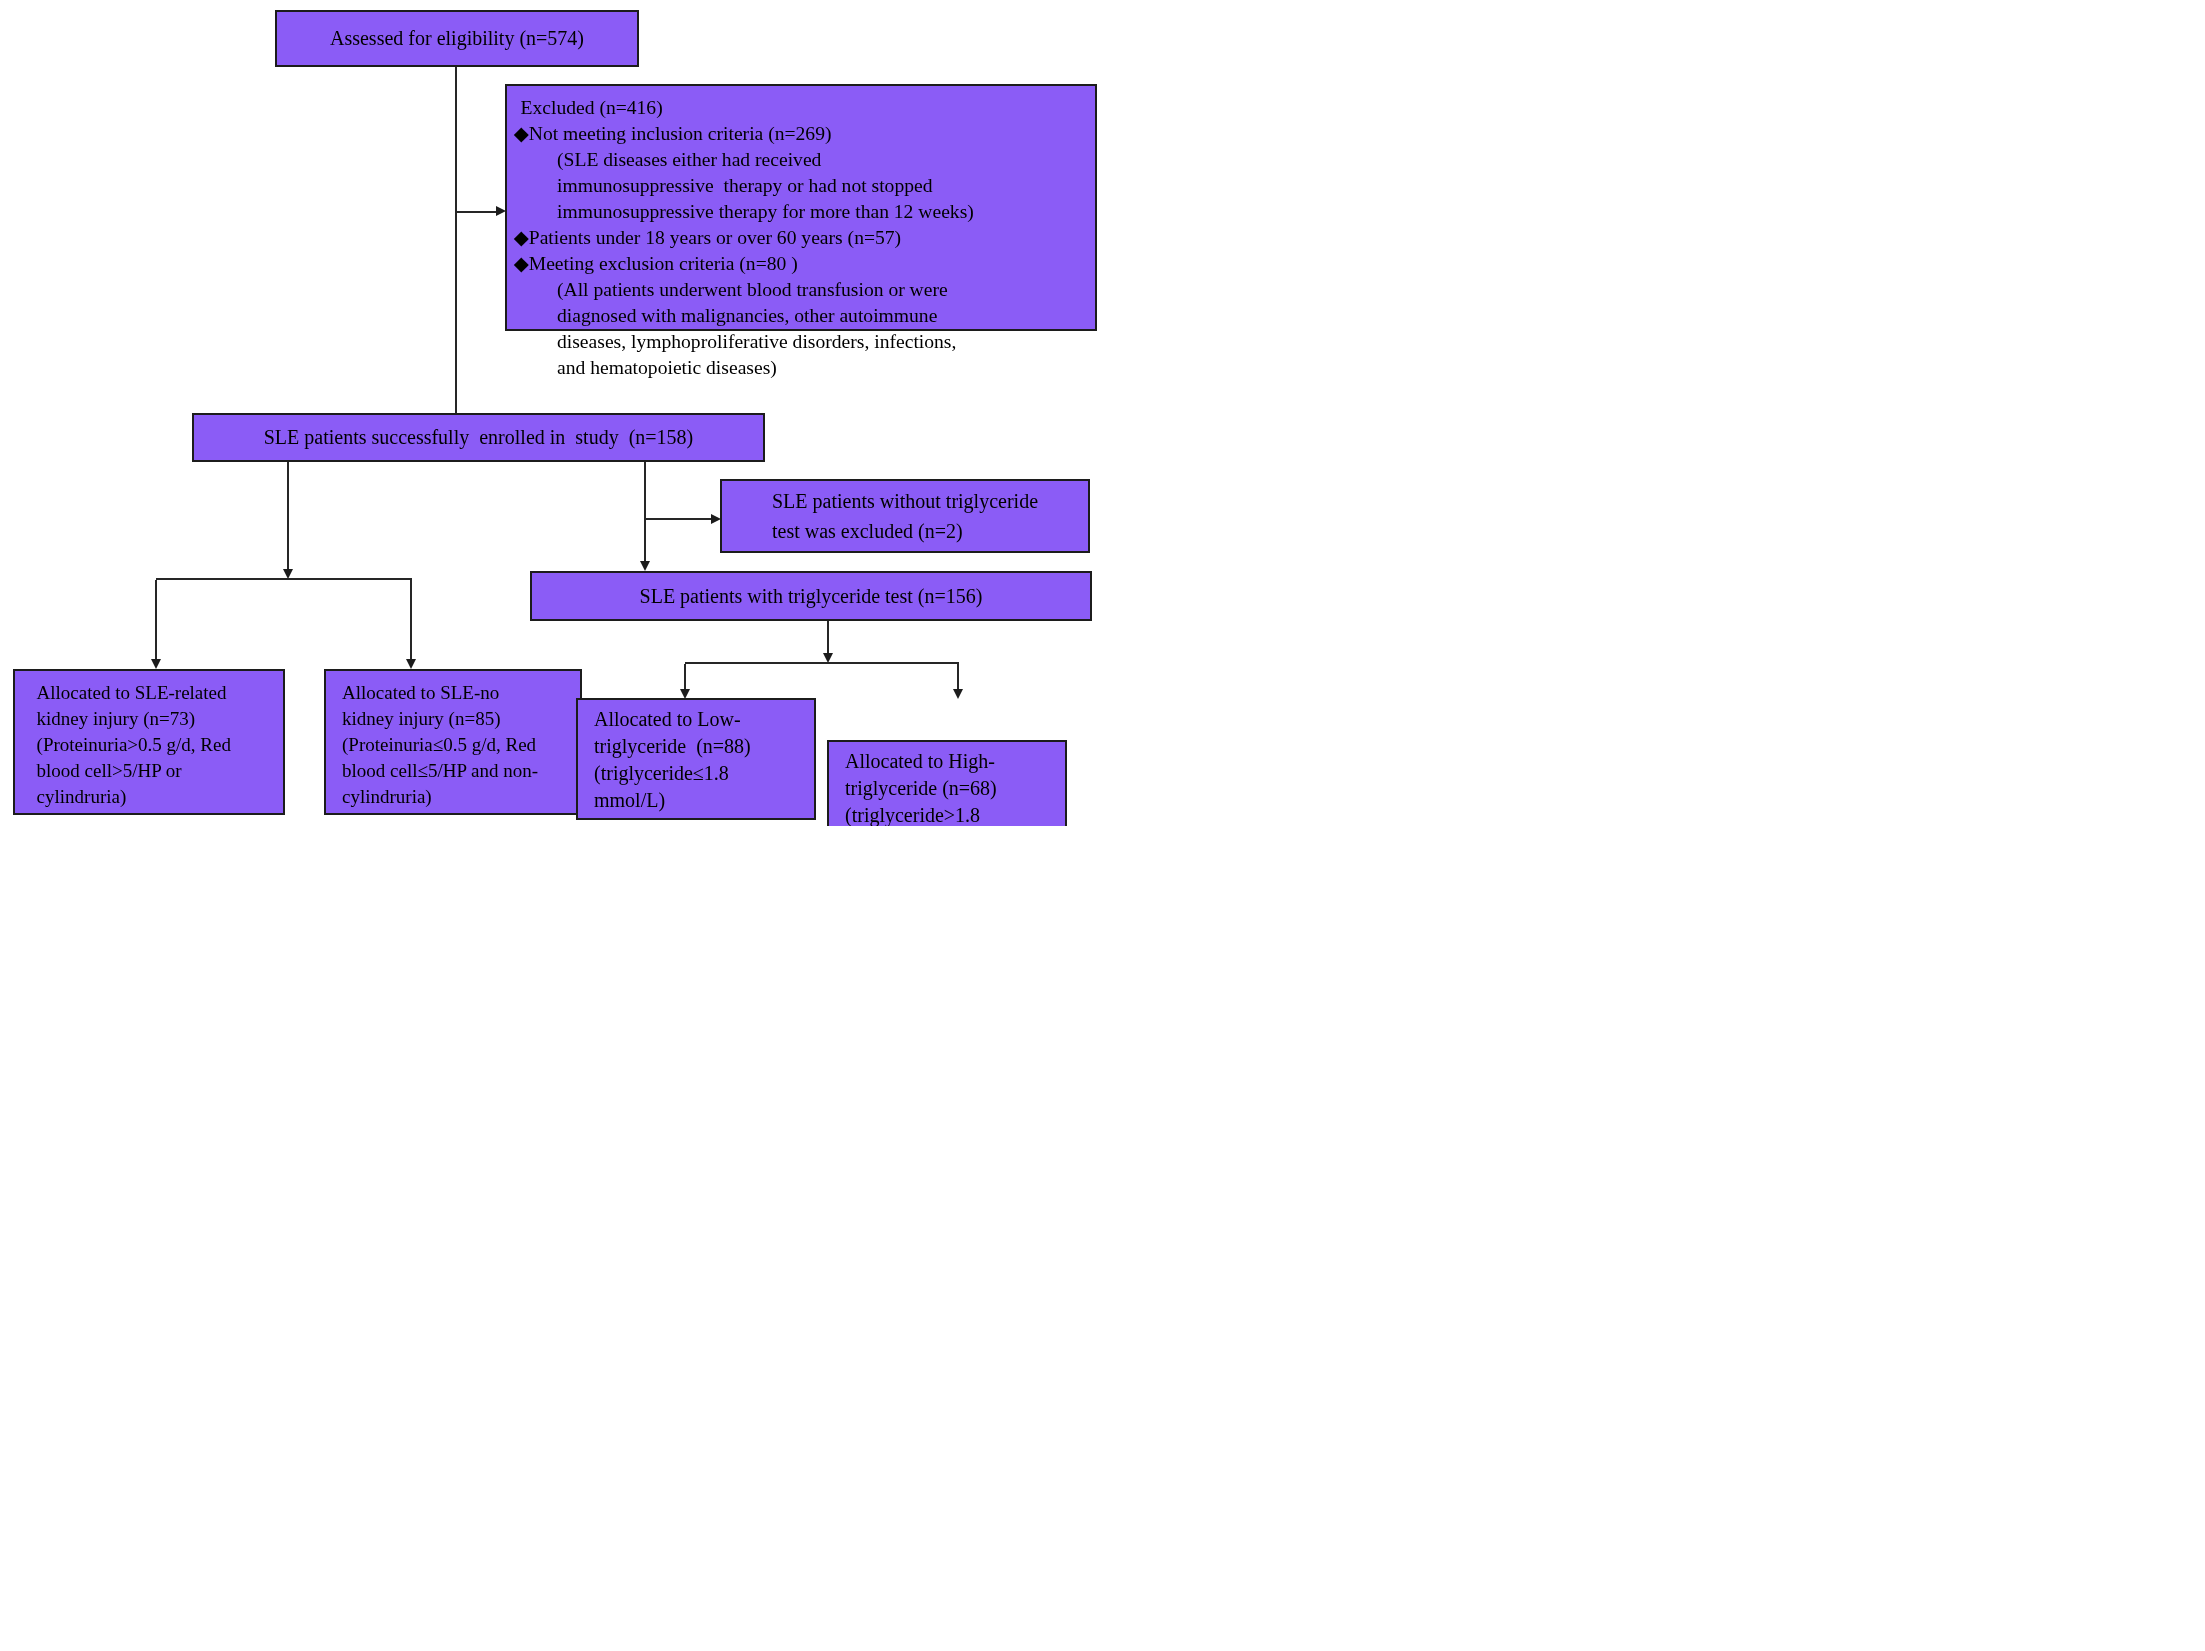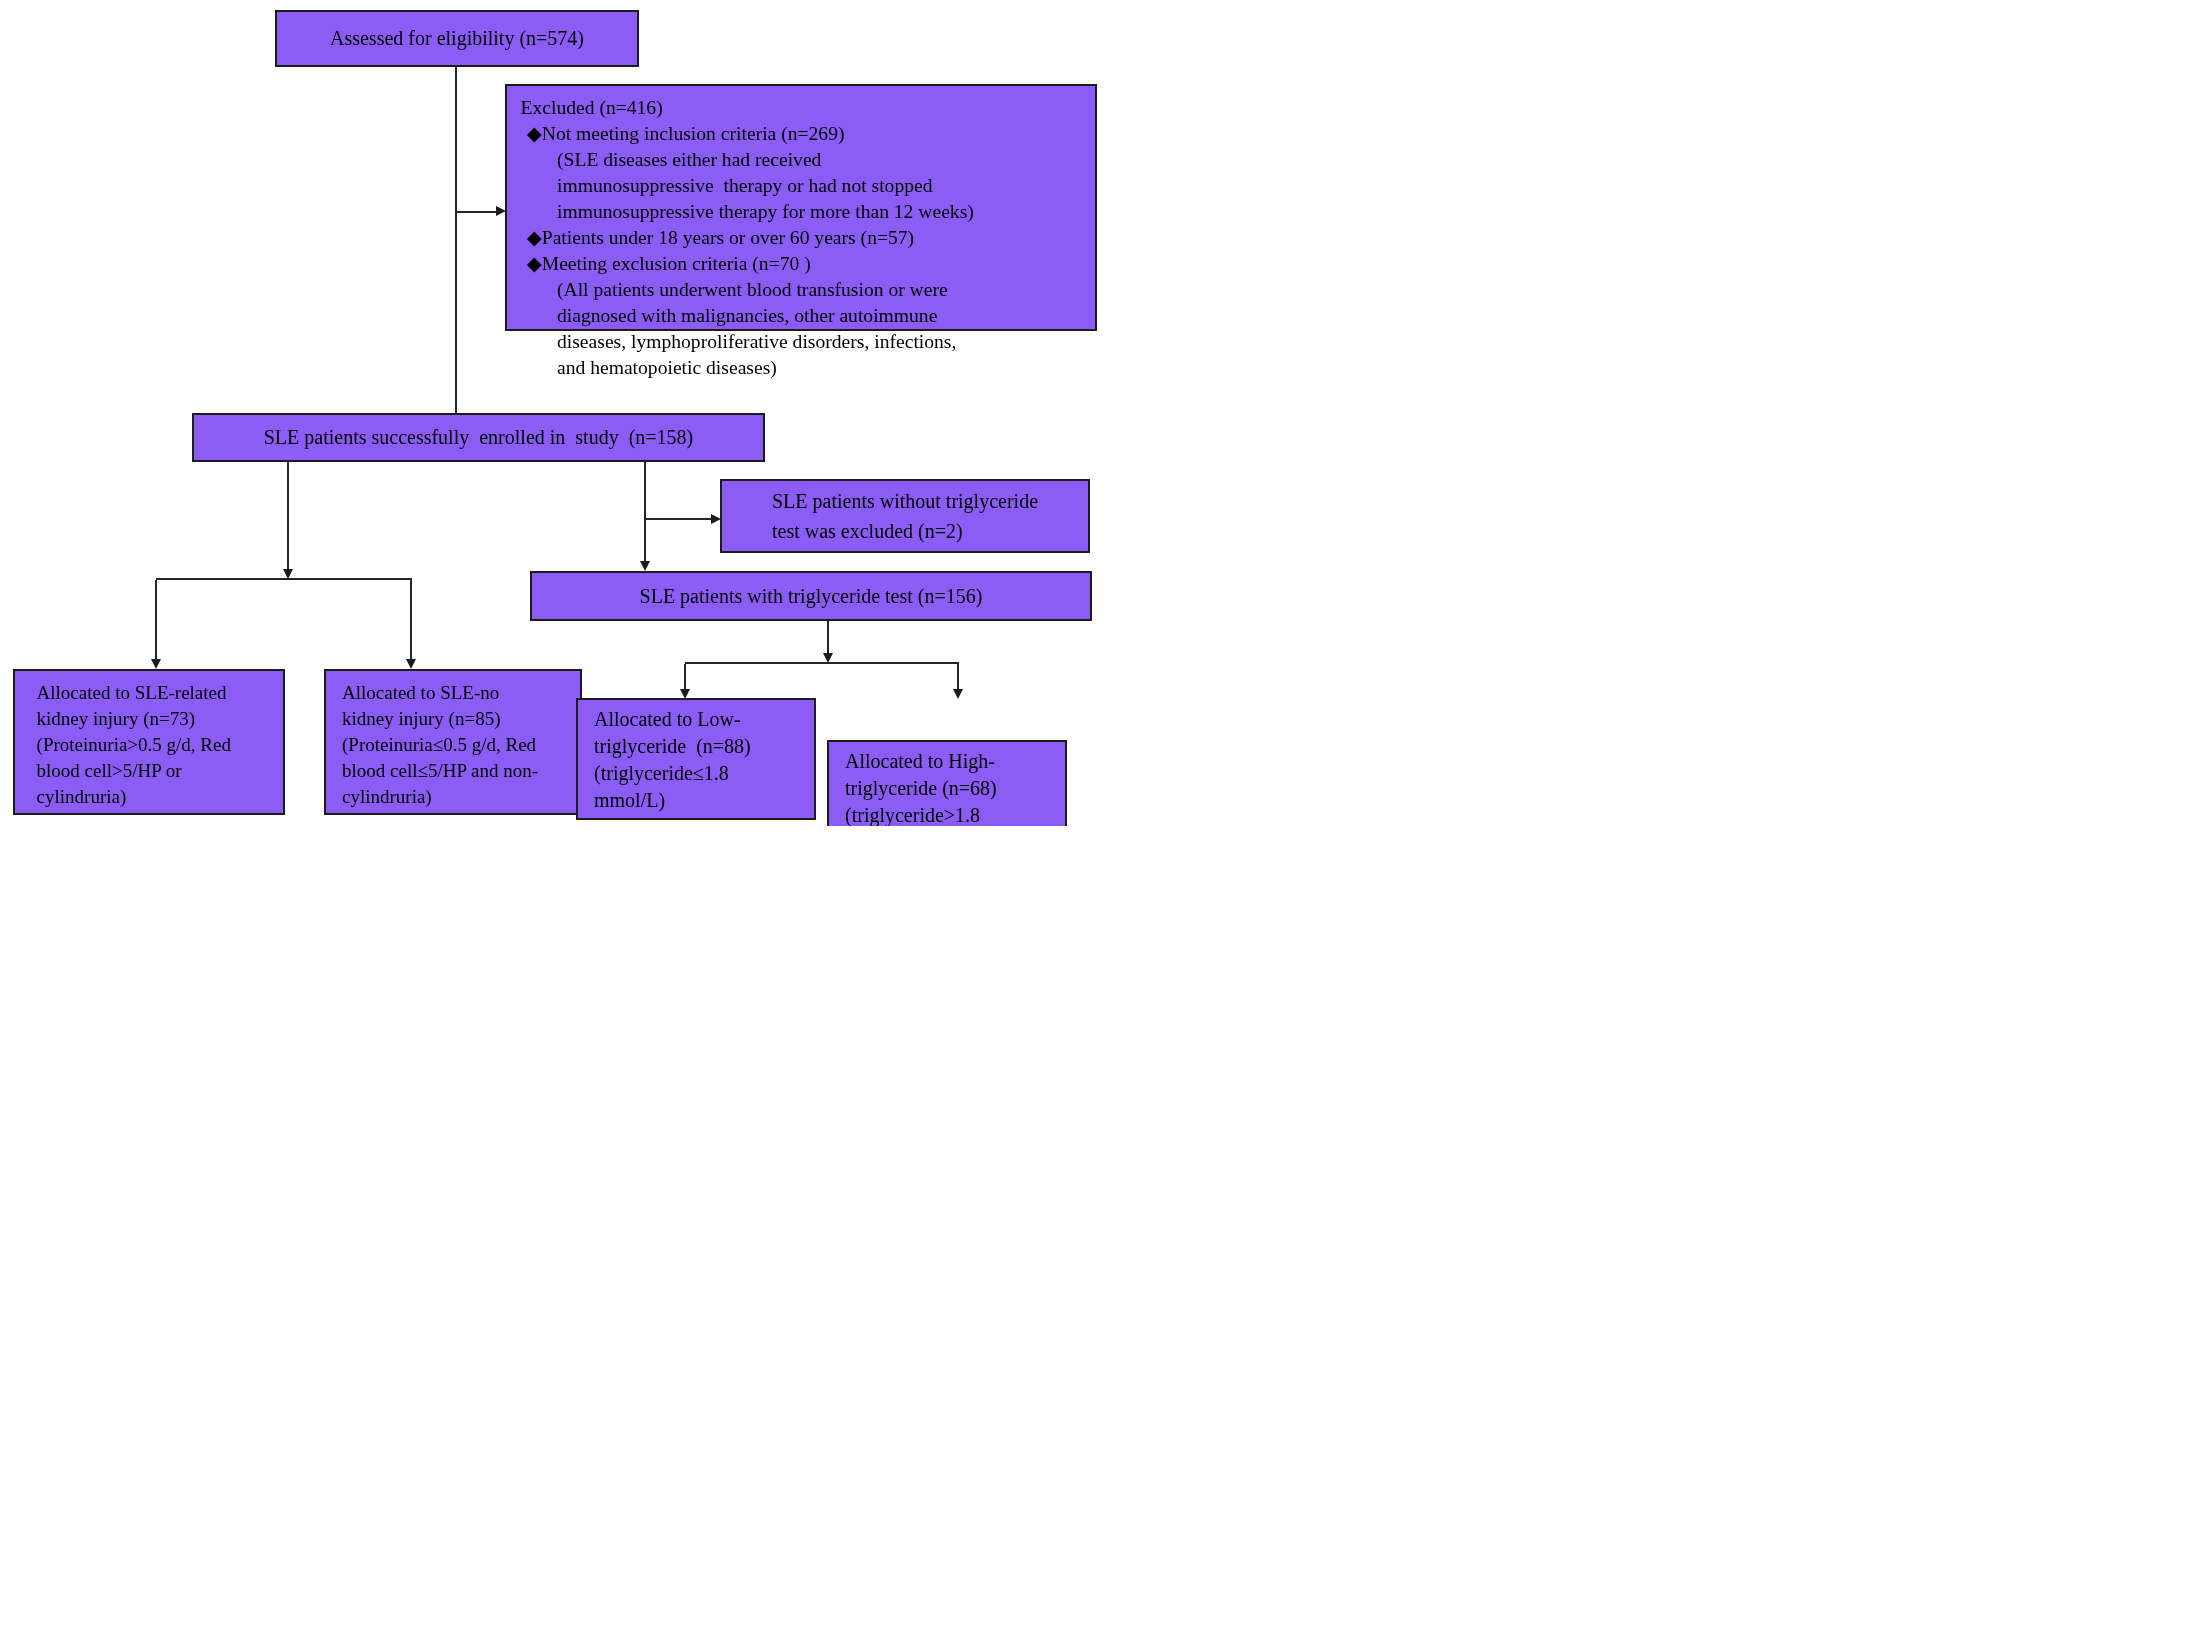--- a/index.html
+++ b/index.html
@@ -43,21 +43,21 @@
   .box-sle-no-kidney { left: 292px; top: 669px; width: 258px; height: 146px; font-size: 19px; line-height: 26px; padding: 8.8px 4px 0 16px; margin-left: 32px; }
   .box-low-tg        { left: 576px; top: 698px; width: 240px; height: 122px; font-size: 20px; line-height: 27px; padding: 6px 4px 0 16px; }
   .box-high-tg       { left: 827px; top: 740px; width: 240px; height: 122px; font-size: 20px; line-height: 27px; padding: 6px 4px 0 16px; }
 
   
   .ex-line {
     line-height: 26px;
     white-space: pre;
   }
   .ex-title  { padding-left: 13.5px; }
-  .ex-bullet { padding-left: 6.7px; margin-left: 13px; }
+  .ex-bullet { padding-left: 6.7px; }
   .ex-cont   { padding-left: 50px; }
 
   
   .vline {
     position: absolute;
     width: 2px;
     background: #262626;
   }
   .hline {
     position: absolute;
@@ -113,21 +113,21 @@
 
   <div class="box box-assessed center-text">Assessed for eligibility (n=574)</div>
 
   <div class="box box-excluded">
     <div class="ex-line ex-title">Excluded (n=416)</div>
     <div class="ex-line ex-bullet">◆Not meeting inclusion criteria (n=269)</div>
     <div class="ex-line ex-cont">(SLE diseases either had received</div>
     <div class="ex-line ex-cont">immunosuppressive  therapy or had not stopped</div>
     <div class="ex-line ex-cont">immunosuppressive therapy for more than 12 weeks)</div>
     <div class="ex-line ex-bullet">◆Patients under 18 years or over 60 years (n=57)</div>
-    <div class="ex-line ex-bullet">◆Meeting exclusion criteria (n=70 )</div>
+    <div class="ex-line ex-bullet">◆Meeting exclusion criteria (n=80 )</div>
     <div class="ex-line ex-cont">(All patients underwent blood transfusion or were</div>
     <div class="ex-line ex-cont">diagnosed with malignancies, other autoimmune</div>
     <div class="ex-line ex-cont">diseases, lymphoproliferative disorders, infections,</div>
     <div class="ex-line ex-cont">and hematopoietic diseases)</div>
   </div>
 
   <div class="box box-enrolled center-text">SLE patients successfully  enrolled in  study  (n=158)</div>
 
   <div class="box box-no-tg center-text multiline">SLE patients without triglyceride
 test was excluded (n=2)</div>

